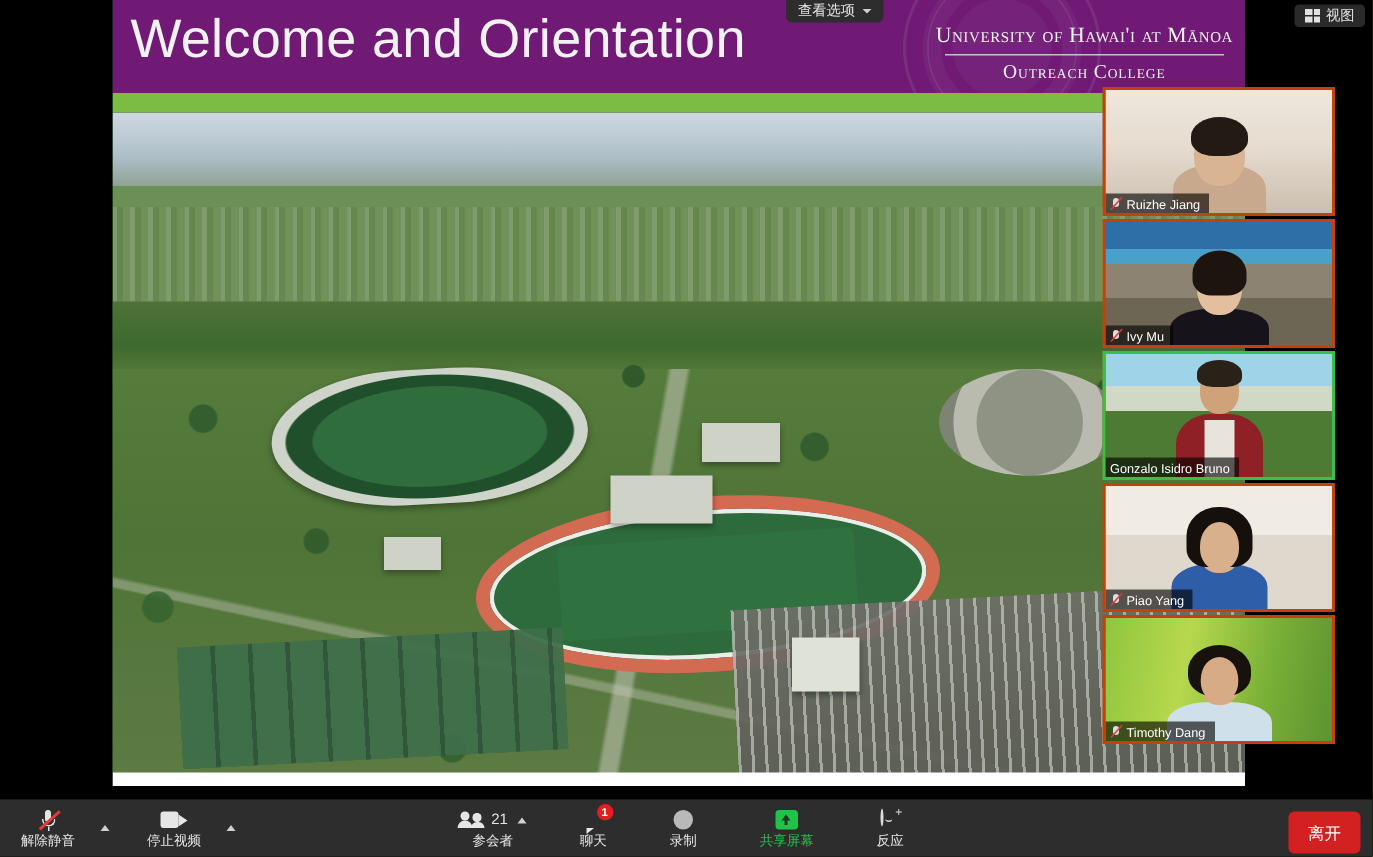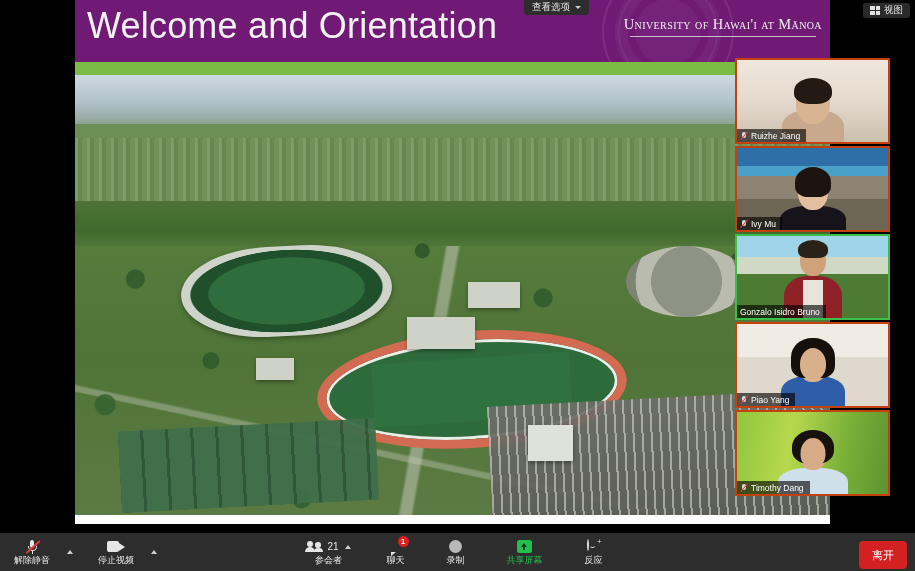--- a/index.html
+++ b/index.html
@@ -310,20 +310,21 @@
   <div id="stage">
 
     <div id="shared-doc">
 
       <div class="slide-header">
         <div class="seal"></div>
         <div class="slide-title">Welcome and Orientation</div>
         <div class="uh-wordmark">
           <div class="uh-line1">University of Hawai'i at Mānoa</div>
           <div class="uh-rule"></div>
+          <div class="uh-line2">Outreach College</div>
         </div>
       </div>
 
       <div class="green-bar"></div>
 
       <div class="slide-photo">
         <div class="ph-sky"></div>
         <div class="ph-city"></div>
         <div class="ph-city2"></div>
         <div class="ph-green-belt"></div>

